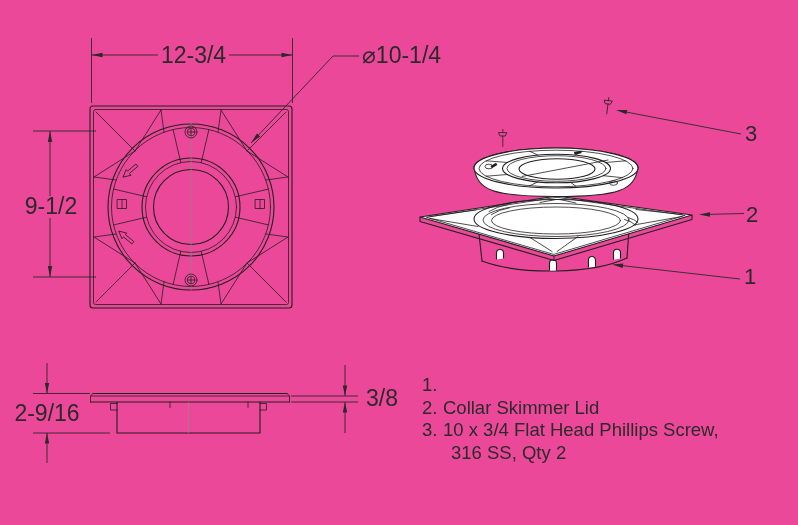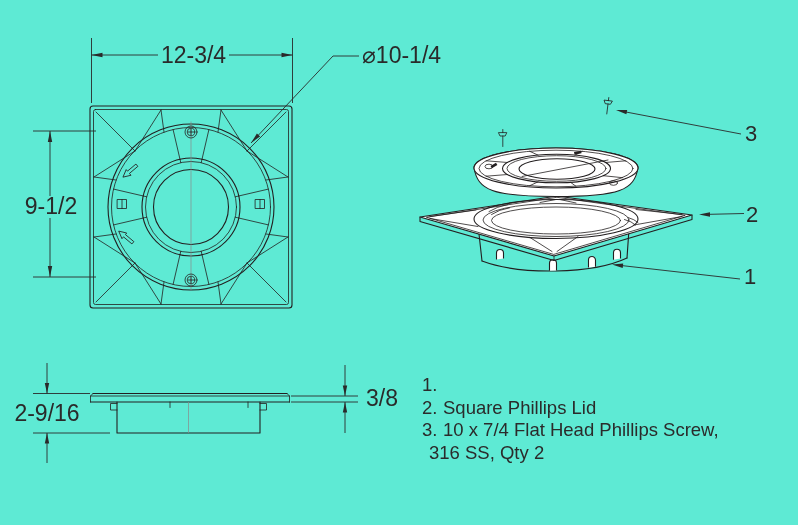--- a/index.html
+++ b/index.html
@@ -1,17 +1,17 @@
 <!DOCTYPE html>
 <html><head>
 <meta charset="utf-8">
 <style>
   html,body { margin:0; padding:0; background:#ffffff; }
   .canvas {
-    position:relative; width:798px; height:525px; background:#5eead4;
+    position:relative; width:798px; height:525px; background:#ec4899;
     font-family:"Liberation Sans", sans-serif; overflow:hidden;
   }
   svg { position:absolute; left:0; top:0; }
 
   
   .ln   { fill:none; stroke:#231f20; stroke-width:1.1; stroke-linecap:round; stroke-linejoin:round; }
   .lnthin { fill:none; stroke:#231f20; stroke-width:0.8; stroke-linecap:round; stroke-linejoin:round; }
   .lnw  { fill:#ffffff; stroke:#231f20; stroke-width:1.1; stroke-linejoin:round; }
   .fillmark { fill:#231f20; stroke:none; }
   .cl   { fill:none; stroke:#8a8a8a; stroke-width:0.7; }
@@ -20,21 +20,21 @@
 
   svg text { font-family:"Liberation Sans", sans-serif; fill:#2a2a2a; }
   .dimtxt  { font-size:23px; }
   .callout { font-size:22px; }
 
   
   .parts-list { position:absolute; left:422px; top:374px; color:#2b2b2b;
                 font-size:18.5px; line-height:22.6px; }
   .parts-row { display:flex; }
   .parts-num { width:21px; flex:0 0 21px; }
-  .parts-cont { margin-left:7px; }
+  .parts-cont { margin-left:29px; }
 </style>
 </head>
 <body>
 
 <div class="canvas">
 
 <svg width="798" height="525" viewBox="0 0 798 525">
 
   <g>
     <rect class="ln" x="90" y="106" width="202" height="202" rx="3"></rect>
@@ -274,22 +274,22 @@
     </g>
   </g>
 </svg>
 
 <div class="parts-list">
   <div class="parts-row">
     <span class="parts-num">1.</span>
   </div>
   <div class="parts-row">
     <span class="parts-num">2.</span>
-    <span>Square Phillips Lid</span>
+    <span>Collar Skimmer Lid</span>
   </div>
   <div class="parts-row">
     <span class="parts-num">3.</span>
-    <span>10 x 7/4 Flat Head Phillips Screw,</span>
+    <span>10 x 3/4 Flat Head Phillips Screw,</span>
   </div>
   <div class="parts-cont">316 SS, Qty 2</div>
 </div>
 
 </div>
 
 </body></html>

